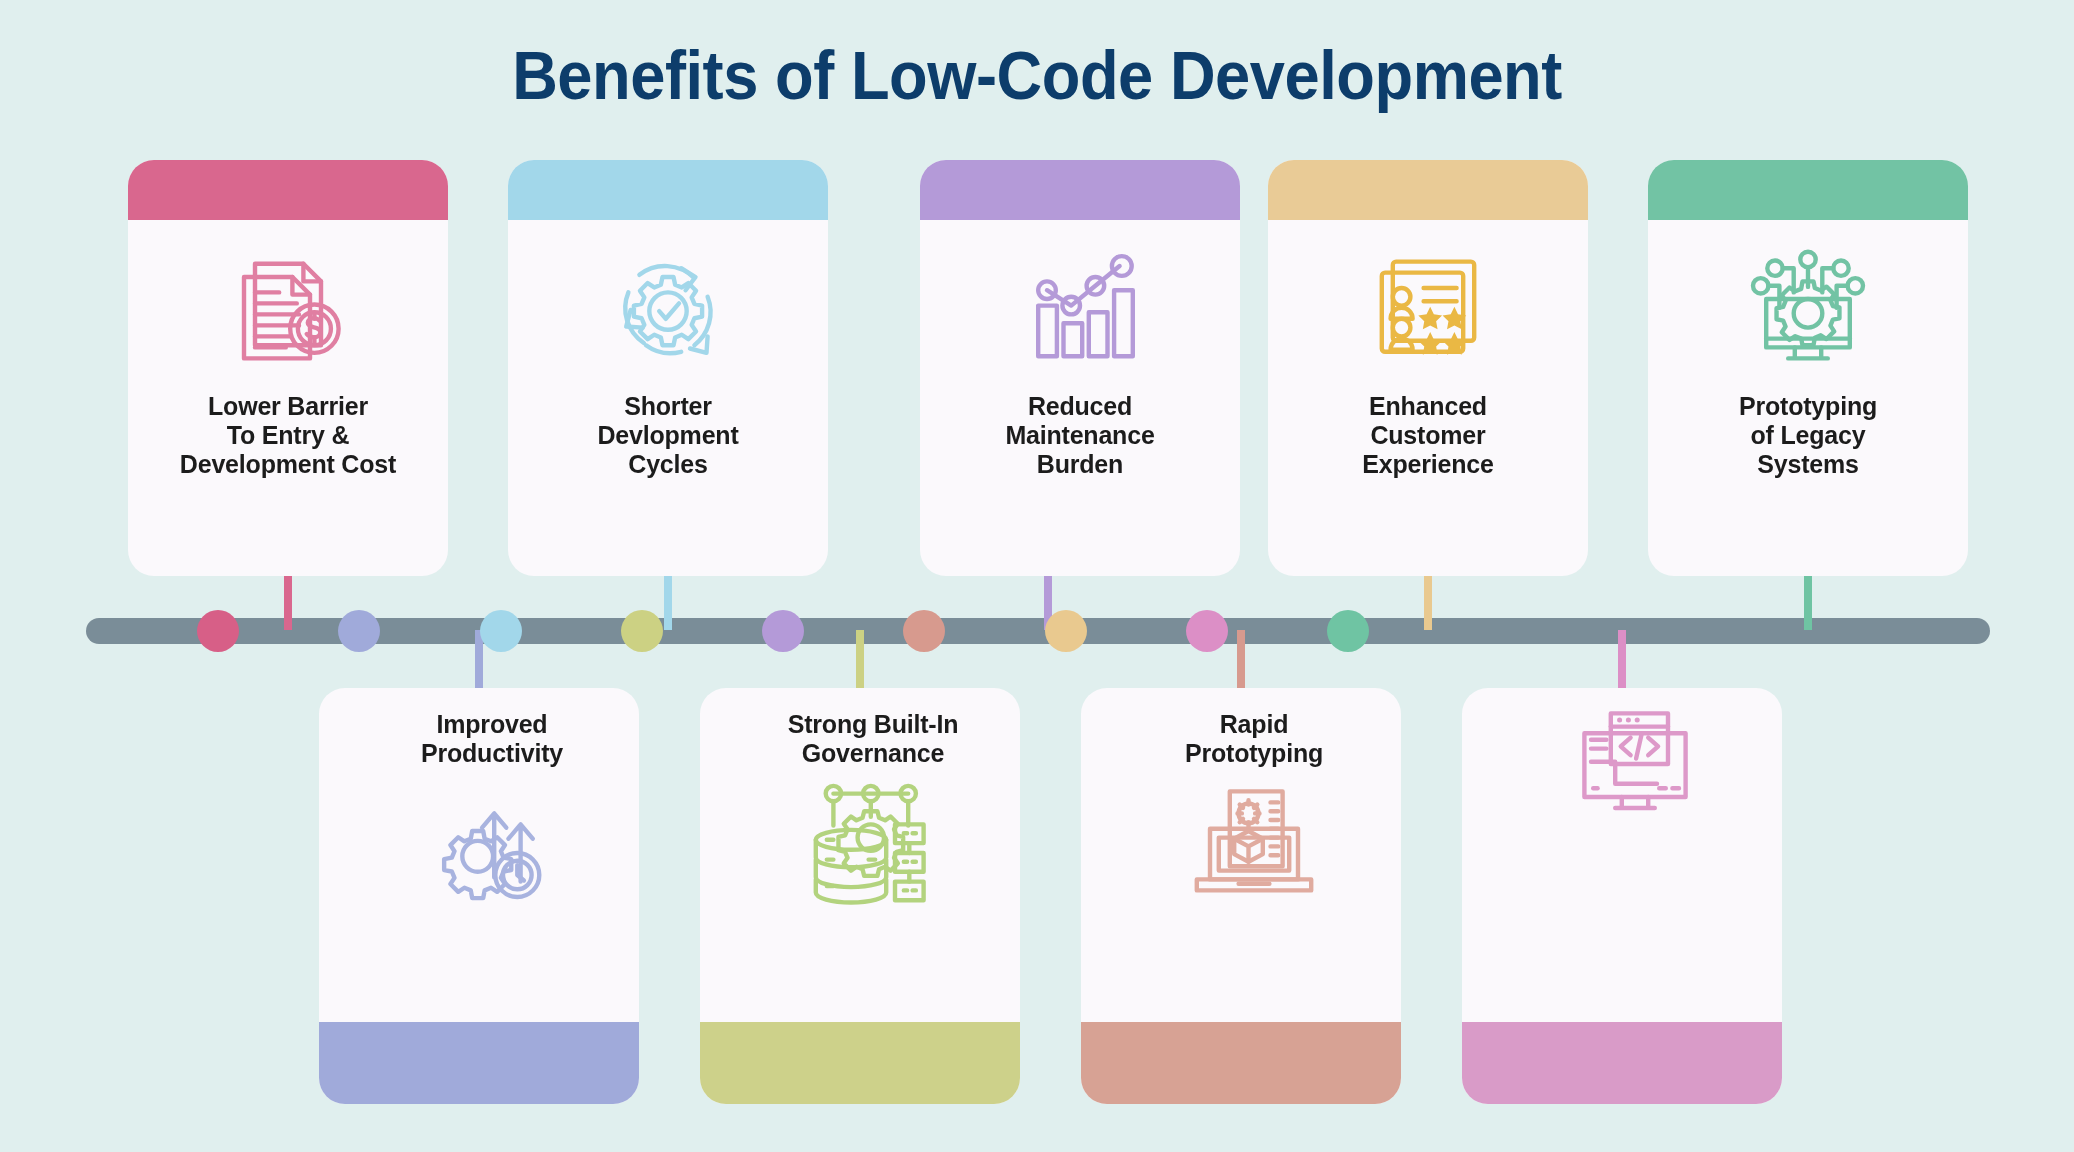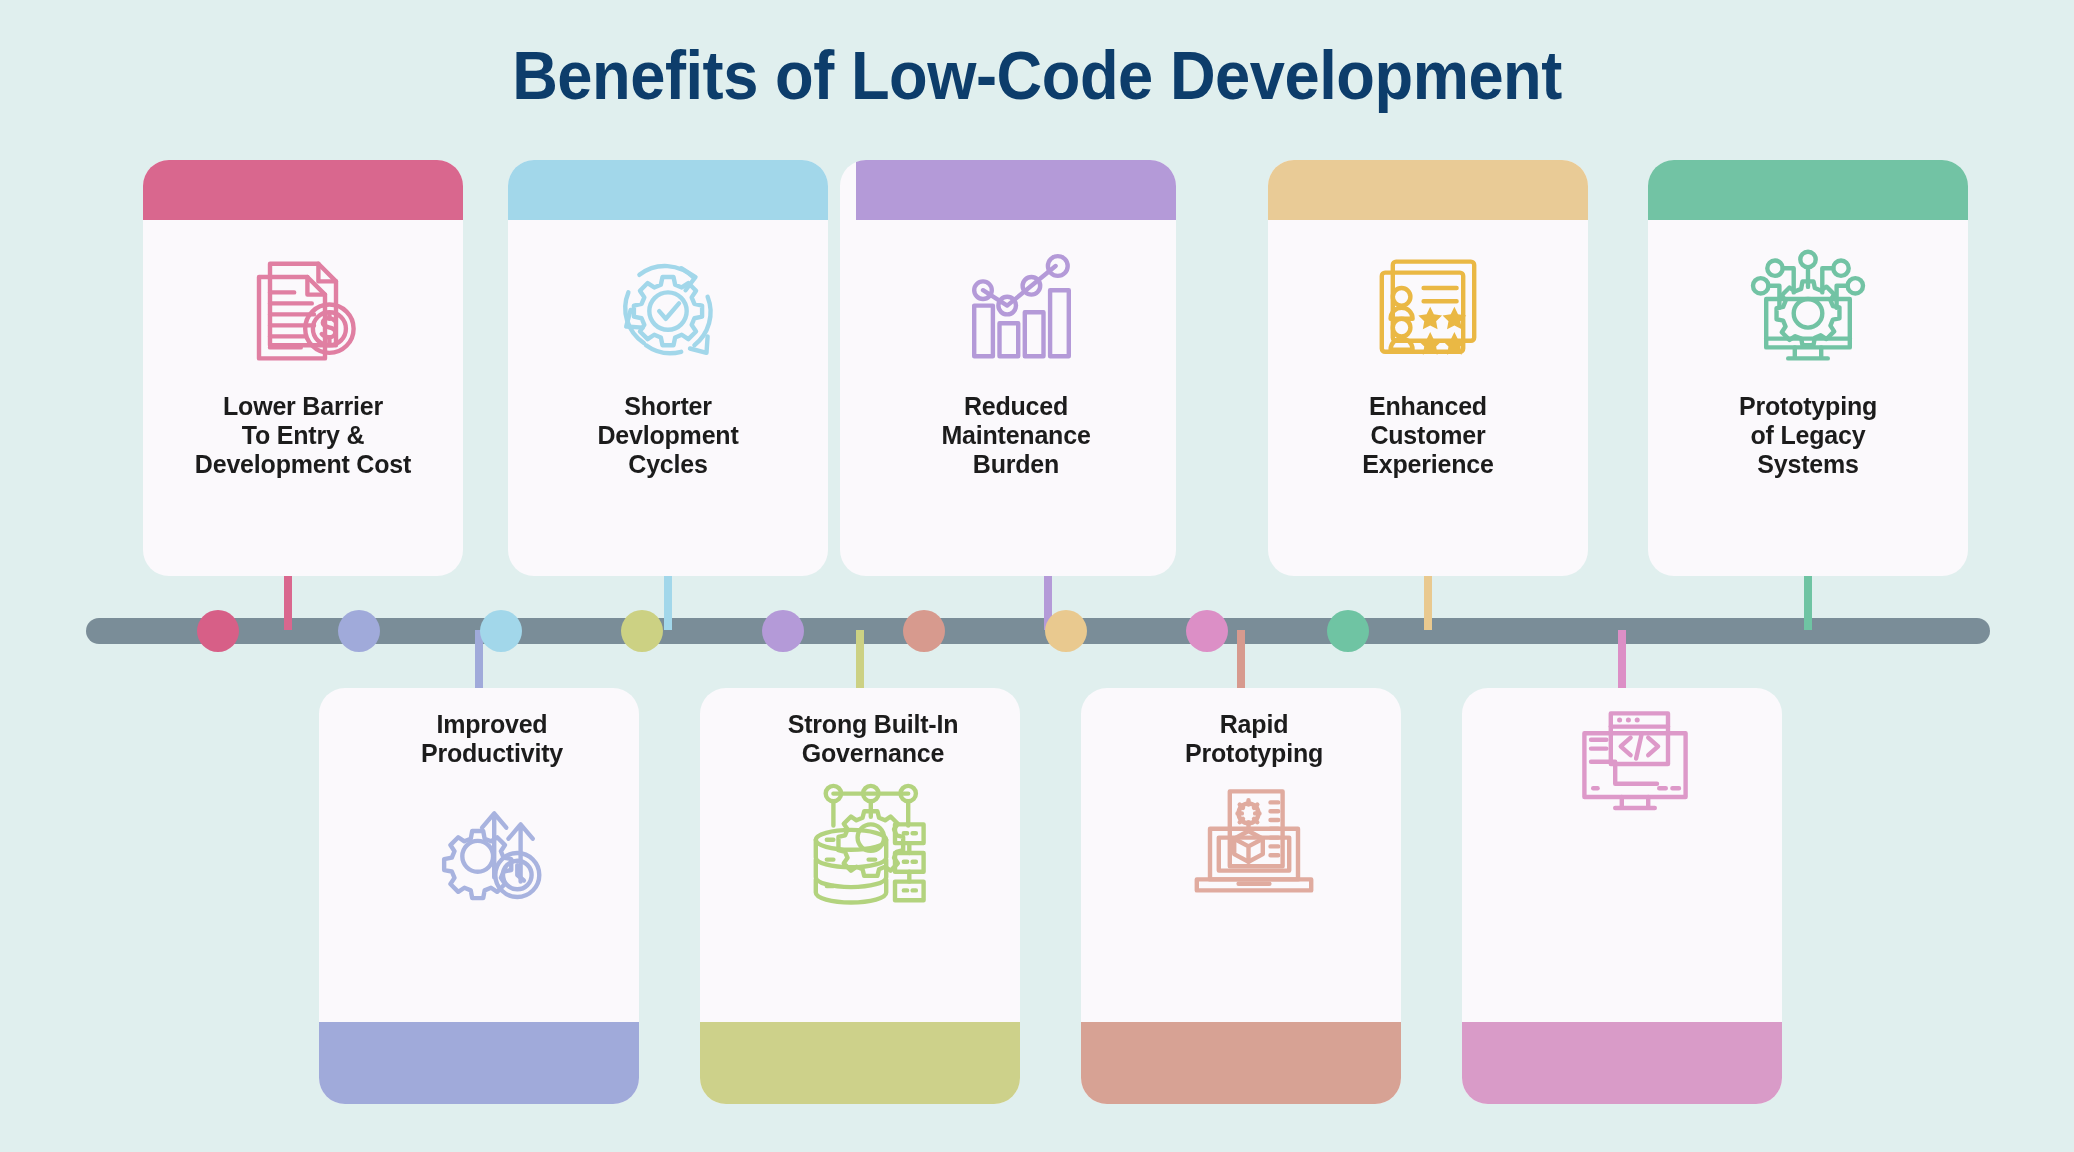--- a/index.html
+++ b/index.html
@@ -155,21 +155,21 @@
       <div class="dot" style="left: 501px; background: rgb(162, 215, 234);"></div>
       <div class="dot" style="left: 642px; background: rgb(204, 209, 131);"></div>
       <div class="dot" style="left: 783px; background: rgb(180, 154, 216);"></div>
       <div class="dot" style="left: 924px; background: rgb(215, 154, 142);"></div>
       <div class="dot" style="left: 1066px; background: rgb(233, 201, 143);"></div>
       <div class="dot" style="left: 1207px; background: rgb(220, 143, 198);"></div>
       <div class="dot" style="left: 1348px; background: rgb(111, 196, 163);"></div>
     </div>
 
   <div id="cards-layer">
-      <div class="card card-top" style="left: 143px;">
+      <div class="card card-top" style="left: 128px;">
         <div class="band band-top" style="background: rgb(217, 103, 142);"></div>
         <div class="card-body">
           <div class="card-icon">
             <svg viewBox="0 0 120 120">
         <path fill="none" stroke="#e07fa2" stroke-width="4" stroke-linecap="round" stroke-linejoin="round" d="M30 18h44l16 16v58H30z"></path>
         <path fill="none" stroke="#e07fa2" stroke-width="4" stroke-linecap="round" stroke-linejoin="round" d="M74 18v16h16"></path>
         <path fill="none" stroke="#e07fa2" stroke-width="4" stroke-linecap="round" stroke-linejoin="round" d="M20 30h44l16 16v58H20z"></path>
         <path fill="none" stroke="#e07fa2" stroke-width="4" stroke-linecap="round" stroke-linejoin="round" d="M64 30v16h16"></path>
         <path fill="none" stroke="#e07fa2" stroke-width="4" stroke-linecap="round" stroke-linejoin="round" d="M30 54h38M30 64h40M30 74h40M30 84h32M30 94h28M30 44h22"></path>
         <circle cx="84" cy="77" r="22" fill="none" stroke="#e07fa2" stroke-width="4" stroke-linecap="round" stroke-linejoin="round"></circle>
@@ -198,21 +198,21 @@
         <path fill="none" stroke="#a2d7ea" stroke-width="4" stroke-linecap="round" stroke-linejoin="round" d="M55 30h10l1.5 7 6 2.5 6-4 7 7-4 6 2.5 6 7 1.5v10l-7 1.5-2.5 6 4 6-7 7-6-4-6 2.5-1.5 7H55l-1.5-7-6-2.5-6 4-7-7 4-6-2.5-6-7-1.5V56l7-1.5 2.5-6-4-6 7-7 6 4 6-2.5z"></path>
         <circle cx="60" cy="61" r="17" fill="none" stroke="#a2d7ea" stroke-width="4" stroke-linecap="round" stroke-linejoin="round"></circle>
         <path fill="none" stroke="#a2d7ea" stroke-width="4" stroke-linecap="round" stroke-linejoin="round" d="M52 61l6 7 12-14"></path>
       </svg>
           </div>
           <div class="card-label">Shorter
 Devlopment
 Cycles</div>
         </div>
       </div>
-      <div class="card card-top" style="left: 840px; padding-left: 16px;">
+      <div class="card card-top" style="left: 920px;">
         <div class="band band-top" style="background: rgb(180, 154, 216);"></div>
         <div class="card-body">
           <div class="card-icon">
             <svg viewBox="0 0 120 120">
         <rect x="22" y="56" width="17" height="46" fill="none" stroke="#b49ad8" stroke-width="4" stroke-linecap="round" stroke-linejoin="round"></rect>
         <rect x="45" y="72" width="17" height="30" fill="none" stroke="#b49ad8" stroke-width="4" stroke-linecap="round" stroke-linejoin="round"></rect>
         <rect x="68" y="62" width="17" height="40" fill="none" stroke="#b49ad8" stroke-width="4" stroke-linecap="round" stroke-linejoin="round"></rect>
         <rect x="91" y="42" width="17" height="60" fill="none" stroke="#b49ad8" stroke-width="4" stroke-linecap="round" stroke-linejoin="round"></rect>
         <path fill="none" stroke="#b49ad8" stroke-width="4" stroke-linecap="round" stroke-linejoin="round" d="M30 42l22 14 22-18 22-18"></path>
         <circle cx="30" cy="42" r="8" fill="none" stroke="#b49ad8" stroke-width="4" stroke-linecap="round" stroke-linejoin="round"></circle>

